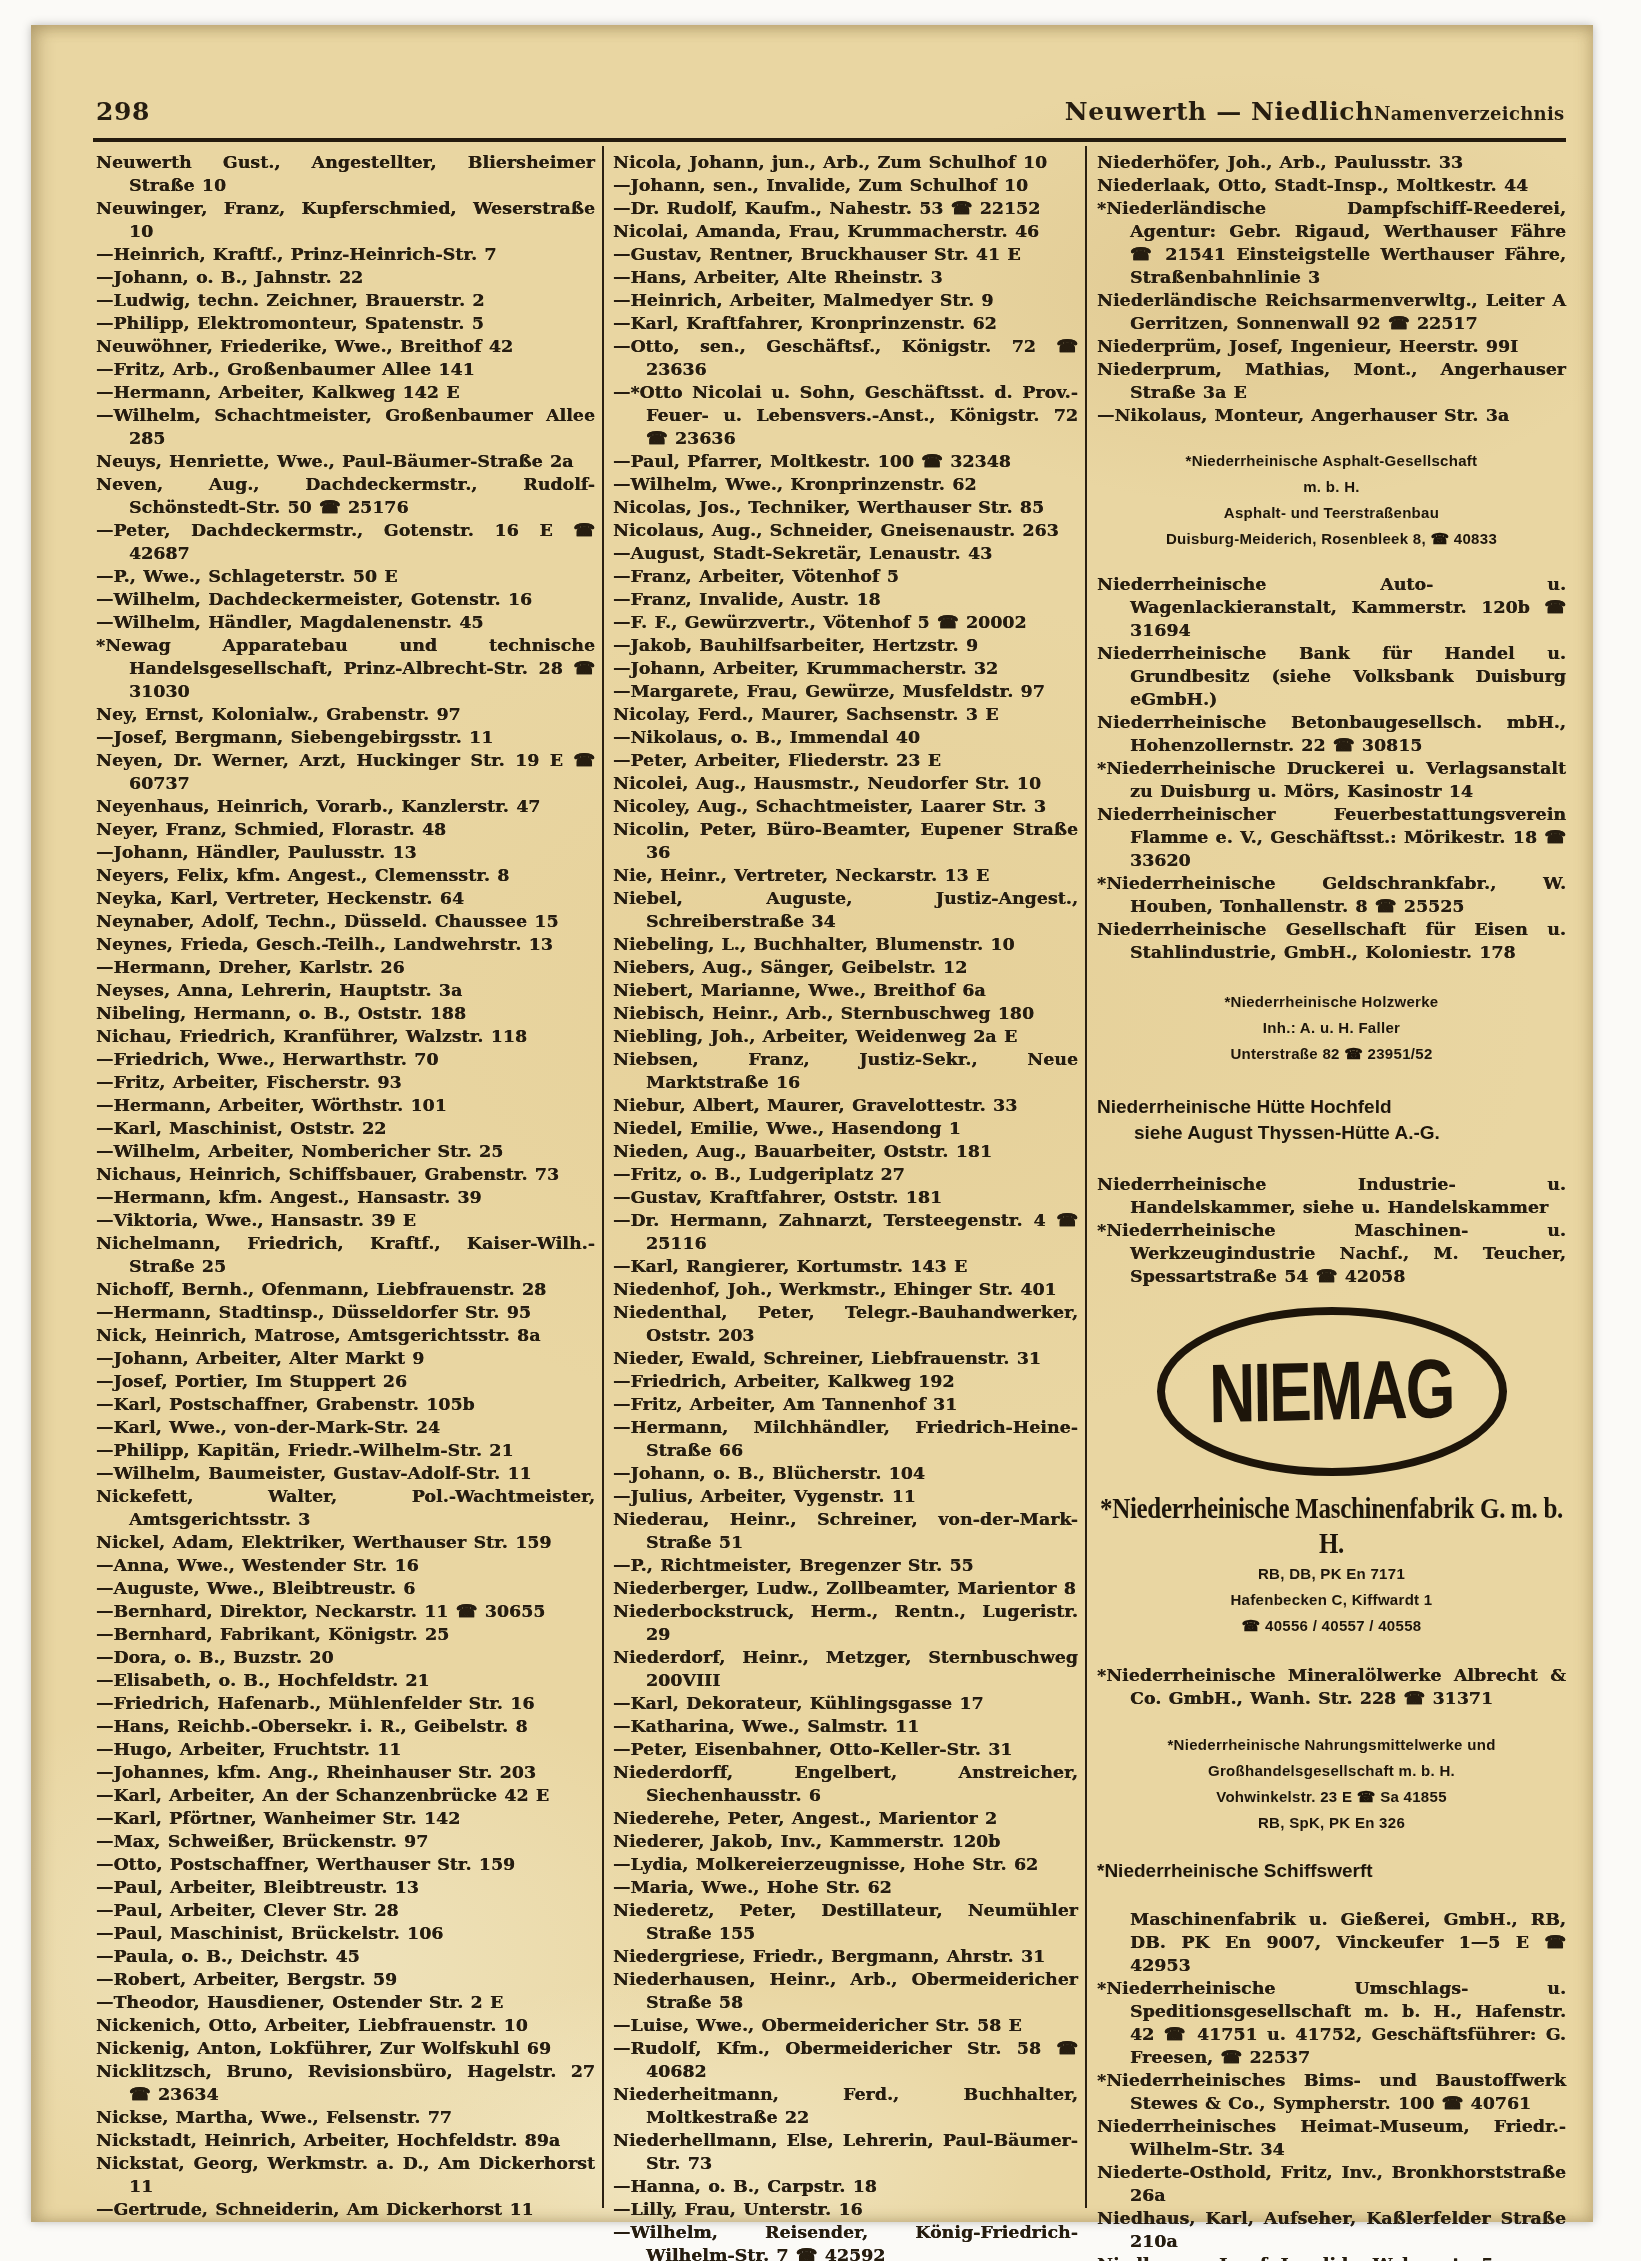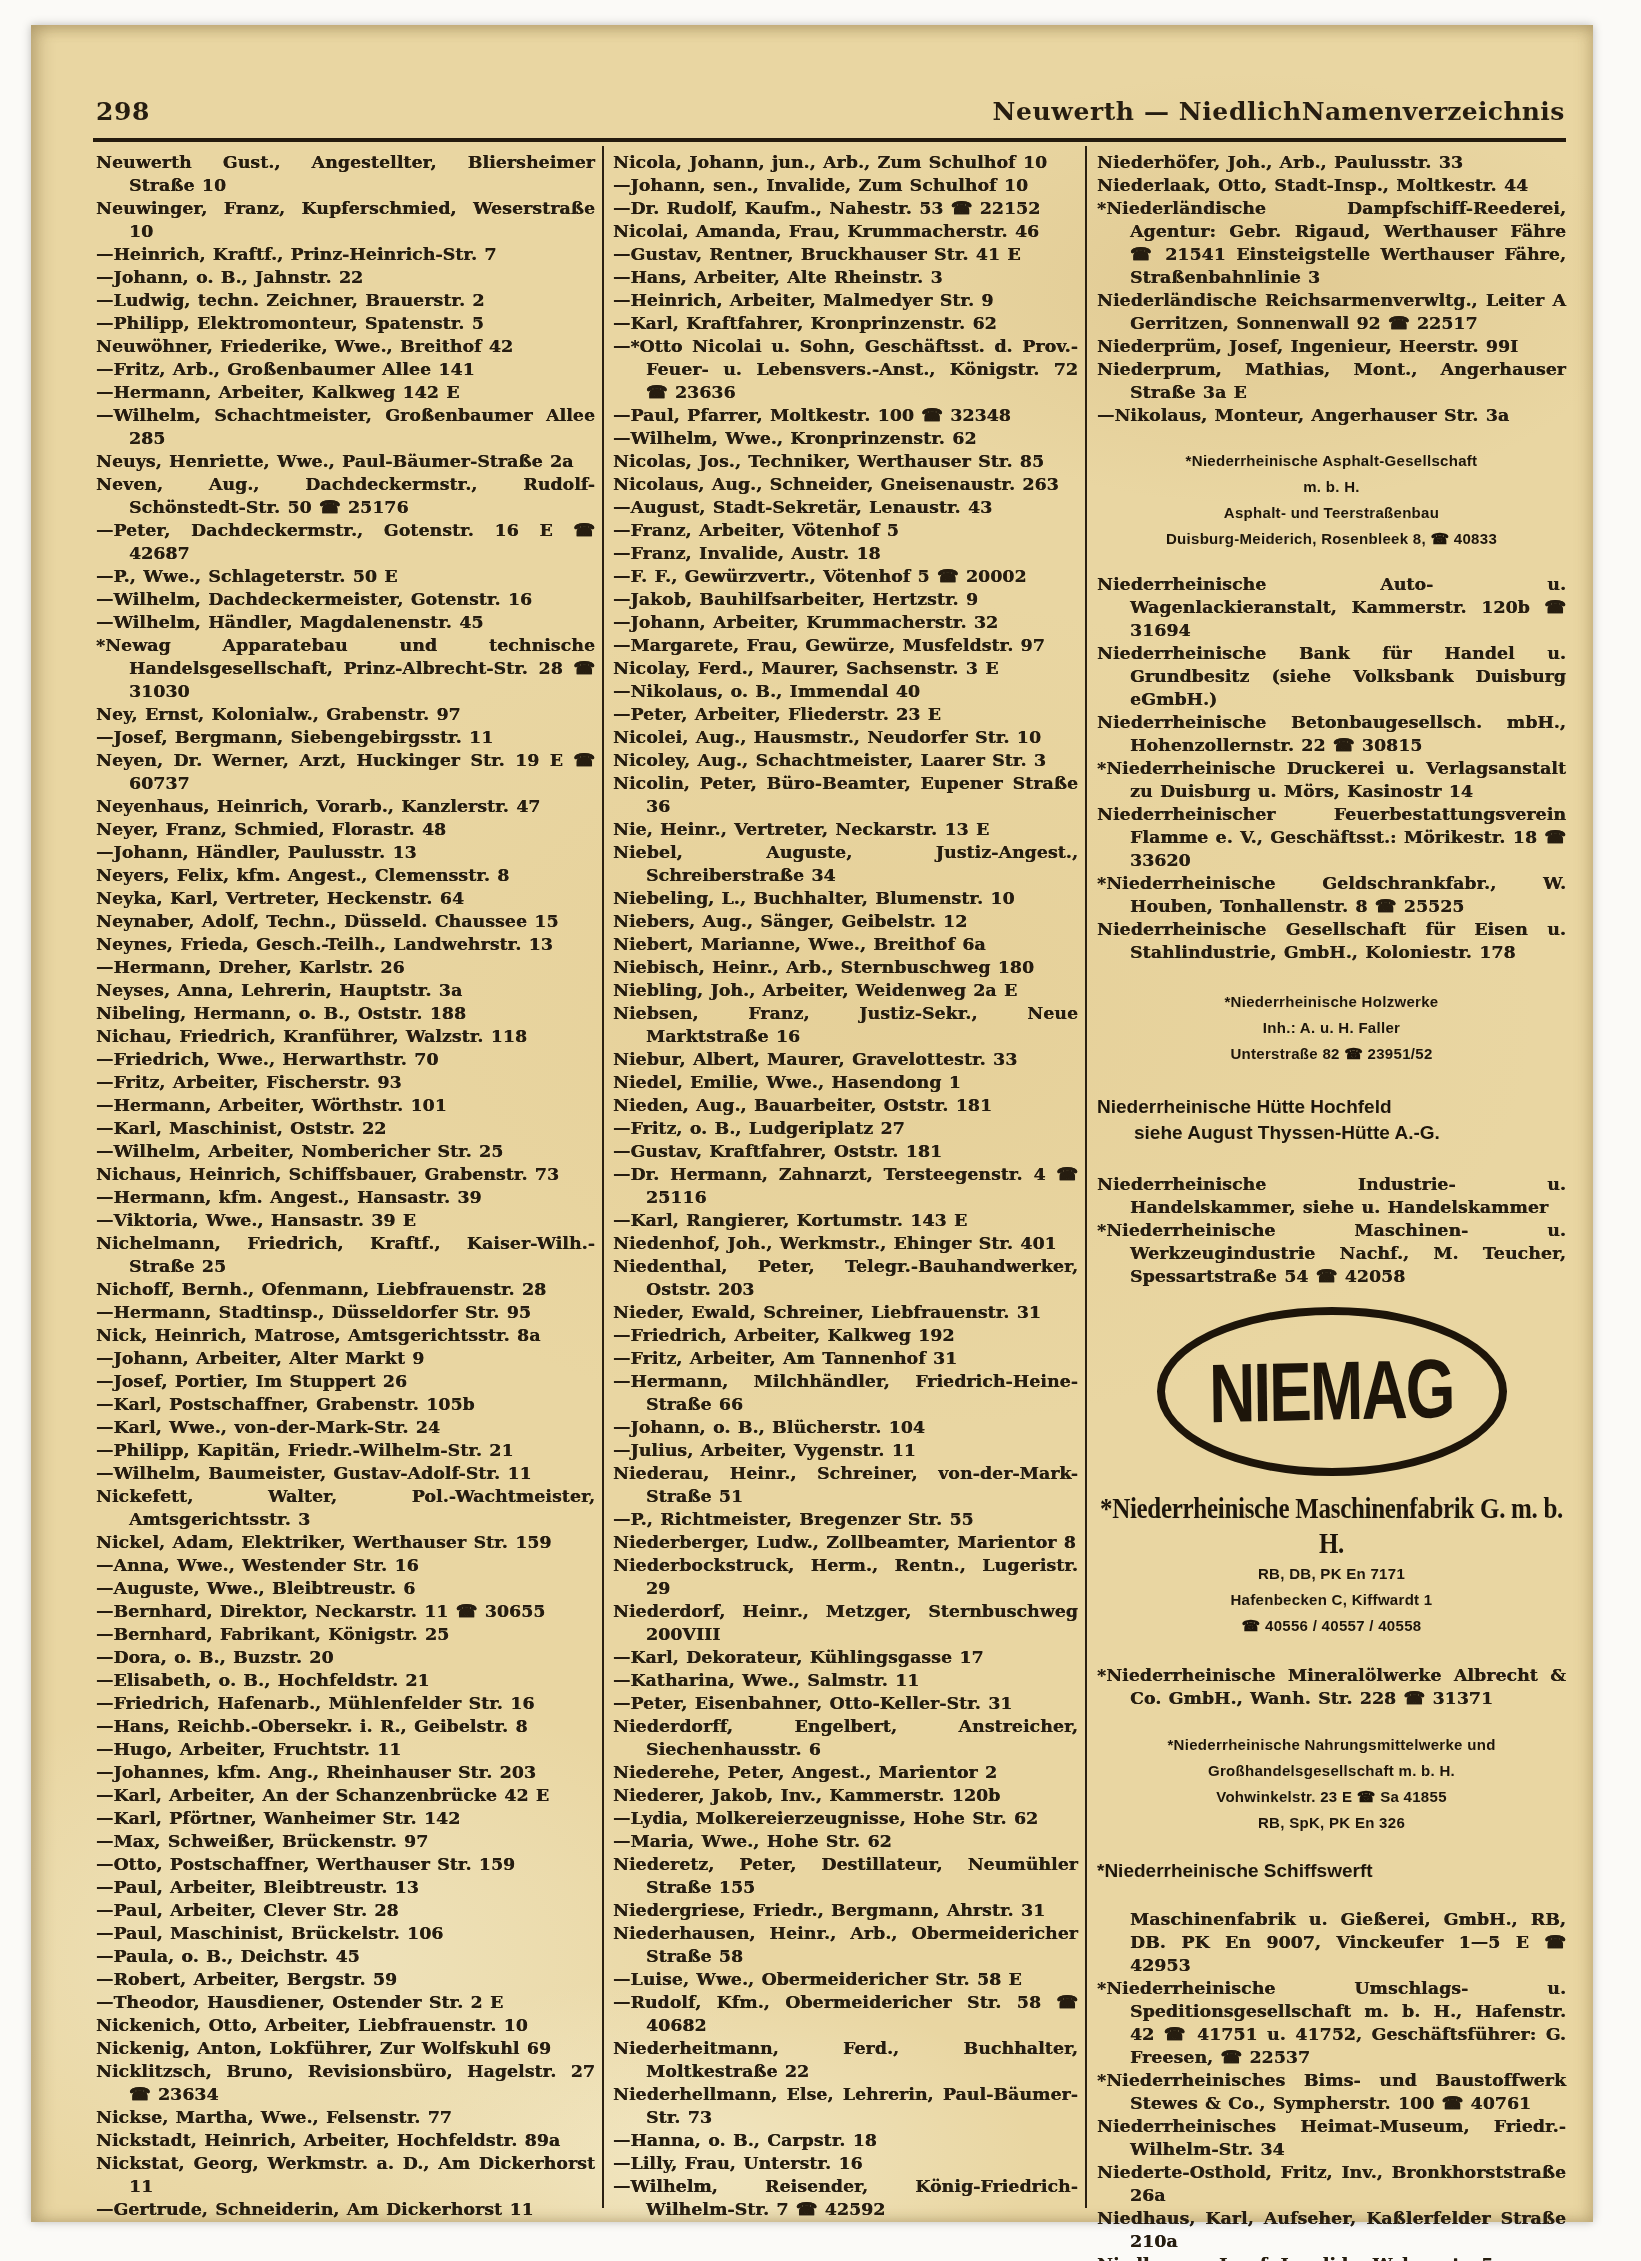--- a/index.html
+++ b/index.html
@@ -11,21 +11,21 @@
            radial-gradient(ellipse 681px 433px at 18% 88%, rgba(244,238,210,.55), transparent 65%),
            radial-gradient(ellipse 495px 260px at 42% 97%, rgba(247,241,215,.6), transparent 70%),
            radial-gradient(ellipse 866px 557px at 55% 45%, rgba(215,184,116,.20), transparent 75%),
            #e9d6a2;
          box-shadow: inset 8.7px 0 16px rgba(90,70,30,.25), inset -6.2px 0 13.6px rgba(120,95,45,.18),
                      inset 0 6.2px 12.4px rgba(120,95,45,.15), 0 0 8.7px rgba(0,0,0,.25);
          color:#261d10;}
   .hdr{position:absolute;left:65px;right:28.5px;top:72px;height:32px;display:flex;align-items:baseline;}
   .hdr .pn{font-size:25px;font-weight:bold;letter-spacing:0.6px;}
   .hdr .ti{flex:1;text-align:right;font-size:25px;font-weight:bold;letter-spacing:0.6px;}
-  .hdr .sec{font-size:25px;font-weight:bold;text-align:right;letter-spacing:0.3px;}
+  .hdr .sec{font-size:18px;font-weight:bold;text-align:right;letter-spacing:0.3px;}
   .rule{position:absolute;left:62px;right:27px;top:113px;height:4.3px;background:#241b0e;}
   .vrule{position:absolute;top:121px;width:1.9px;height:2062px;background:#2a2012;}
   .v1{left:571px;} .v2{left:1054px;}
   .col{position:absolute;top:126px;}
   #col1{left:65px;width:499px;}
   #col2{left:582px;width:465px;}
   #col3{left:1066px;width:469px;}
   p.entry{margin:0;font-size:17.3px;line-height:23px;font-weight:700;
           text-align:justify;padding-left:33px;text-indent:-33px;
           letter-spacing:0.1px;word-spacing:1.2px;
@@ -138,20 +138,21 @@
       </div>
     <div class="col" id="col2">
         <p class="entry">Nicola, Johann, jun., Arb., Zum Schulhof 10</p>
         <p class="entry">—Johann, sen., Invalide, Zum Schulhof 10</p>
         <p class="entry">—Dr. Rudolf, Kaufm., Nahestr. 53 ☎ 22152</p>
         <p class="entry">Nicolai, Amanda, Frau, Krummacherstr. 46</p>
         <p class="entry">—Gustav, Rentner, Bruckhauser Str. 41 E</p>
         <p class="entry">—Hans, Arbeiter, Alte Rheinstr. 3</p>
         <p class="entry">—Heinrich, Arbeiter, Malmedyer Str. 9</p>
         <p class="entry">—Karl, Kraftfahrer, Kronprinzenstr. 62</p>
+        <p class="entry">—Otto, sen., Geschäftsf., Königstr. 72 ☎ 23636</p>
         <p class="entry">—*Otto Nicolai u. Sohn, Geschäftsst. d. Prov.-Feuer- u. Lebensvers.-Anst., Königstr. 72 ☎ 23636</p>
         <p class="entry">—Paul, Pfarrer, Moltkestr. 100 ☎ 32348</p>
         <p class="entry">—Wilhelm, Wwe., Kronprinzenstr. 62</p>
         <p class="entry">Nicolas, Jos., Techniker, Werthauser Str. 85</p>
         <p class="entry">Nicolaus, Aug., Schneider, Gneisenaustr. 263</p>
         <p class="entry">—August, Stadt-Sekretär, Lenaustr. 43</p>
         <p class="entry">—Franz, Arbeiter, Vötenhof 5</p>
         <p class="entry">—Franz, Invalide, Austr. 18</p>
         <p class="entry">—F. F., Gewürzvertr., Vötenhof 5 ☎ 20002</p>
         <p class="entry">—Jakob, Bauhilfsarbeiter, Hertzstr. 9</p>

